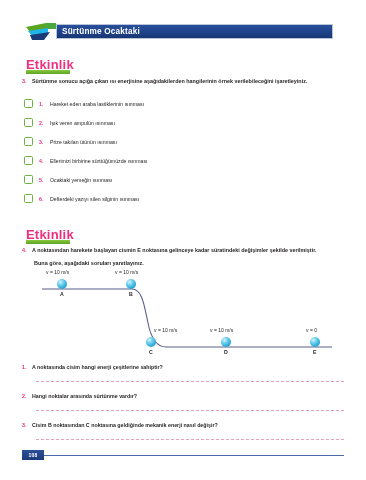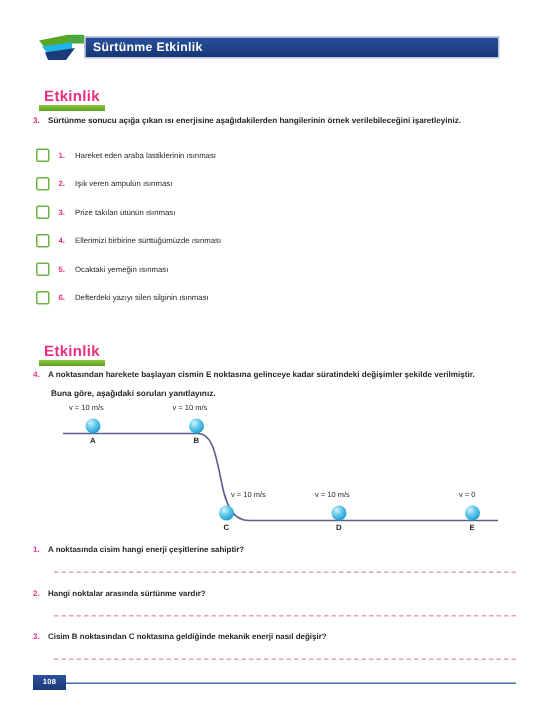--- a/index.html
+++ b/index.html
@@ -59,26 +59,25 @@
     letter-spacing: 0.2px;
     white-space: nowrap;
   }
 
   
   .etkinlik {
     position: absolute;
     left: 26px;
   }
   .etkinlik-label {
-    font-size: 10px;
+    font-size: 13px;
     font-weight: bold;
     color: #ec2f7f;
     letter-spacing: 0.2px;
     line-height: 9px;
-    text-align: center;
   }
   .etkinlik-rule {
     margin-top: 1px;
     width: 44px;
     height: 4px;
     background: linear-gradient(to bottom, #8cc63f 0%, #5aa522 100%);
   }
 
   
   .qline {
@@ -216,21 +215,21 @@
   <div class="header">
     <div class="header-logo">
       <svg width="32" height="18" viewBox="0 0 32 18">
         <polygon points="0,4 20,0 20,6 4,9" fill="#5aa522"></polygon>
         <polygon points="20,0 30,0 30,6 20,6" fill="#4aa83c"></polygon>
         <polygon points="2,8 22,5 22,11 6,13" fill="#1fb5e8"></polygon>
         <polygon points="4,12 24,9 18,17 6,17" fill="#1b3a78"></polygon>
       </svg>
     </div>
     <div class="header-bar"></div>
-    <div class="header-title">Sürtünme Etkinlik</div>
+    <div class="header-title">Sürtünme Ocaktaki</div>
   </div>
 
   <div class="etkinlik" style="top:60px;">
     <div class="etkinlik-label">Etkinlik</div>
     <div class="etkinlik-rule"></div>
   </div>
 
   <div class="qline" style="top:78px;">
     <span class="qnum">3.</span><span>Sürtünme sonucu açığa çıkan ısı enerjisine aşağıdakilerden hangilerinin örnek verilebileceğini işaretleyiniz.</span>
   </div>

